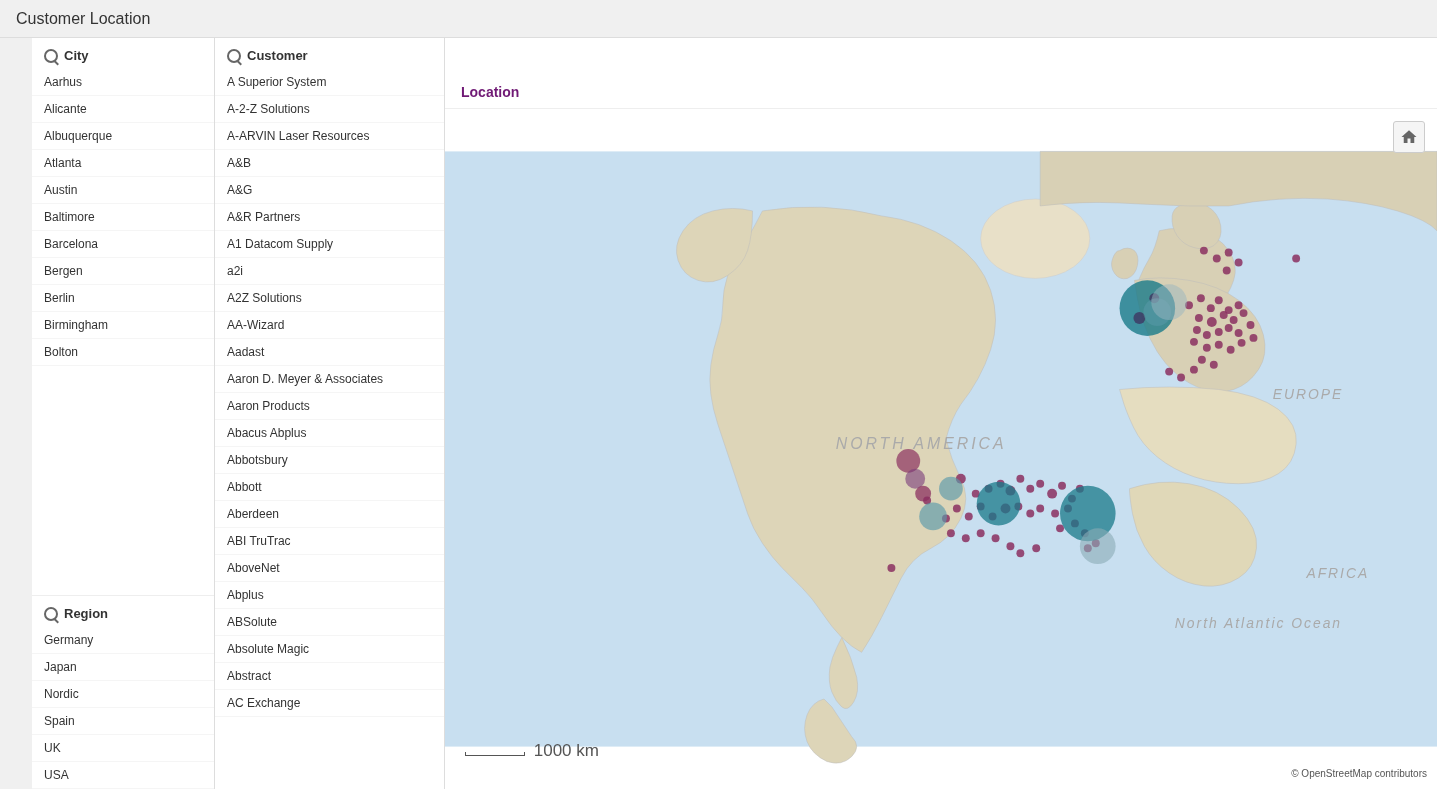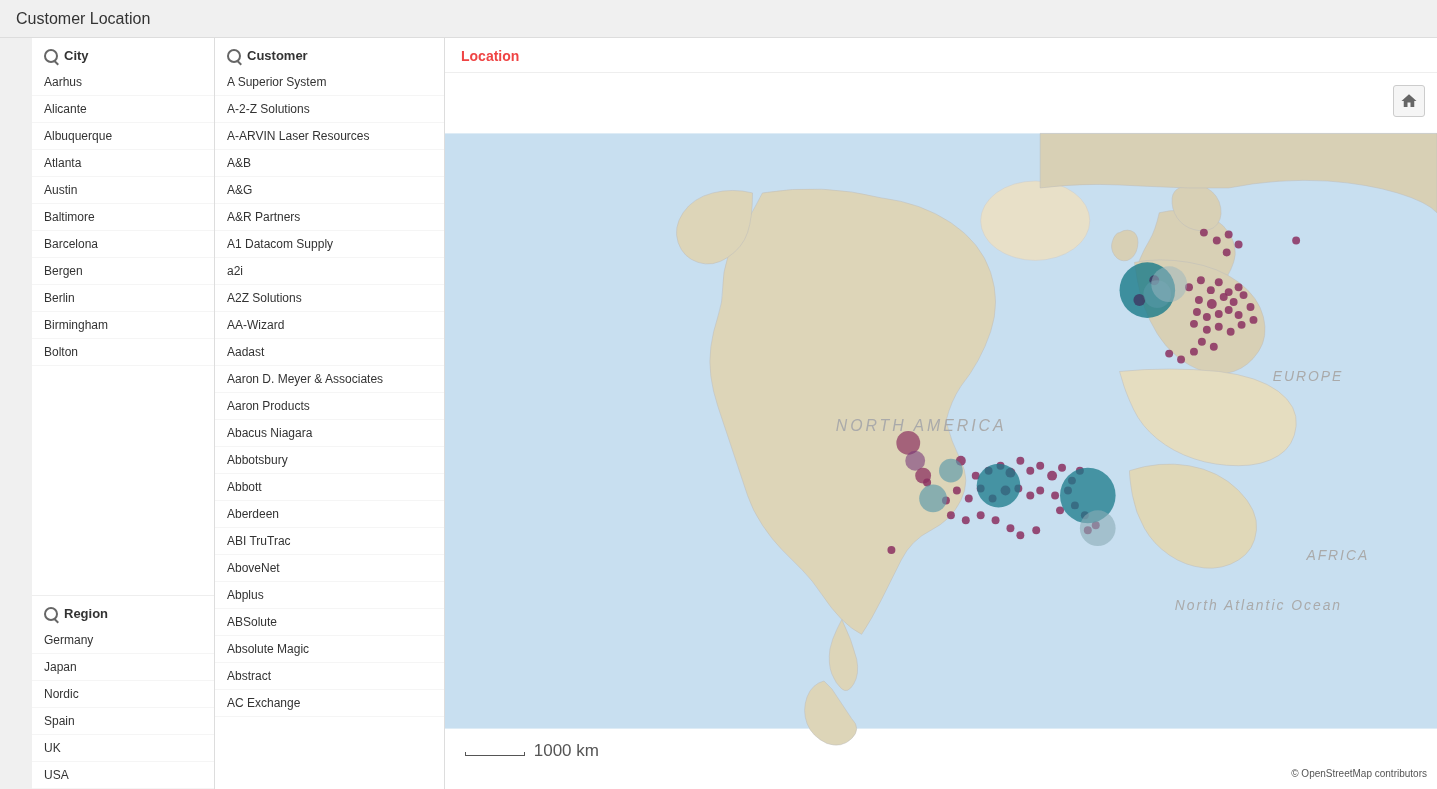--- a/index.html
+++ b/index.html
@@ -119,23 +119,24 @@
       background: #fff;
       display: flex;
       flex-direction: column;
       overflow: hidden;
     }
 
     .location-header {
       padding: 10px 16px 8px 16px;
       font-weight: bold;
       font-size: 14px;
-      color: #ef4444;
+      color: #701a75;
       border-bottom: 1px solid #eee;
       flex-shrink: 0;
+      margin-top: 36px;
     }
 
     .map-container {
       flex: 1;
       position: relative;
       overflow: hidden;
     }
 
     .map-svg {
       width: 100%;
@@ -250,21 +251,21 @@
         <div class="list-item">A&amp;B</div>
         <div class="list-item">A&amp;G</div>
         <div class="list-item">A&amp;R Partners</div>
         <div class="list-item">A1 Datacom Supply</div>
         <div class="list-item">a2i</div>
         <div class="list-item">A2Z Solutions</div>
         <div class="list-item">AA-Wizard</div>
         <div class="list-item">Aadast</div>
         <div class="list-item">Aaron D. Meyer &amp; Associates</div>
         <div class="list-item">Aaron Products</div>
-        <div class="list-item">Abacus Niagara</div>
+        <div class="list-item">Abacus Abplus</div>
         <div class="list-item">Abbotsbury</div>
         <div class="list-item">Abbott</div>
         <div class="list-item">Aberdeen</div>
         <div class="list-item">ABI TruTrac</div>
         <div class="list-item">AboveNet</div>
         <div class="list-item">Abplus</div>
         <div class="list-item">ABSolute</div>
         <div class="list-item">Absolute Magic</div>
         <div class="list-item">Abstract</div>
         <div class="list-item">AC Exchange</div>

